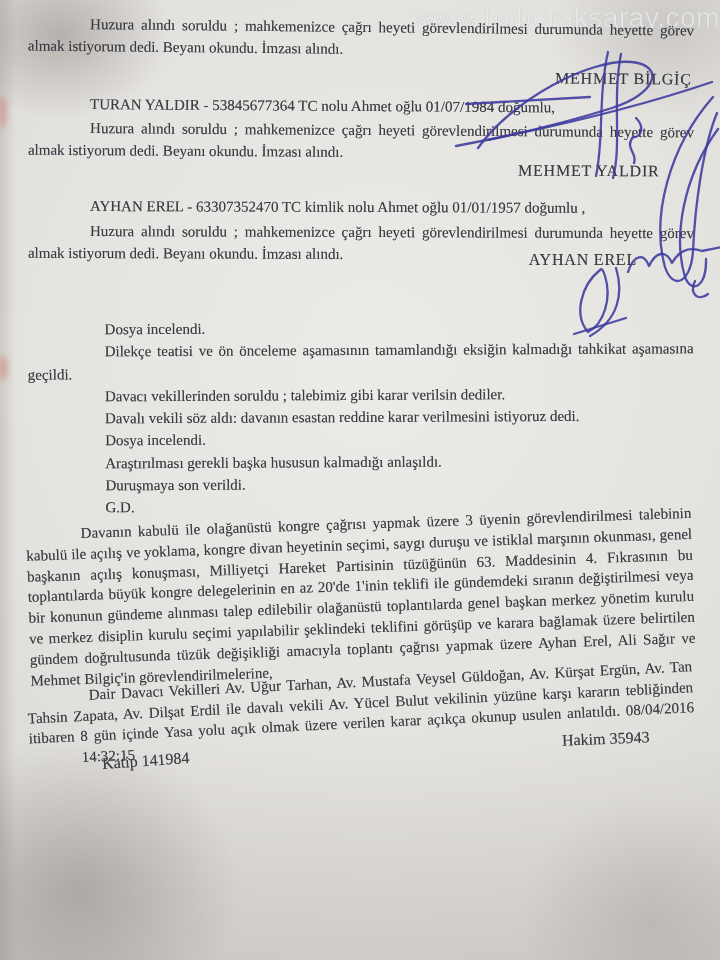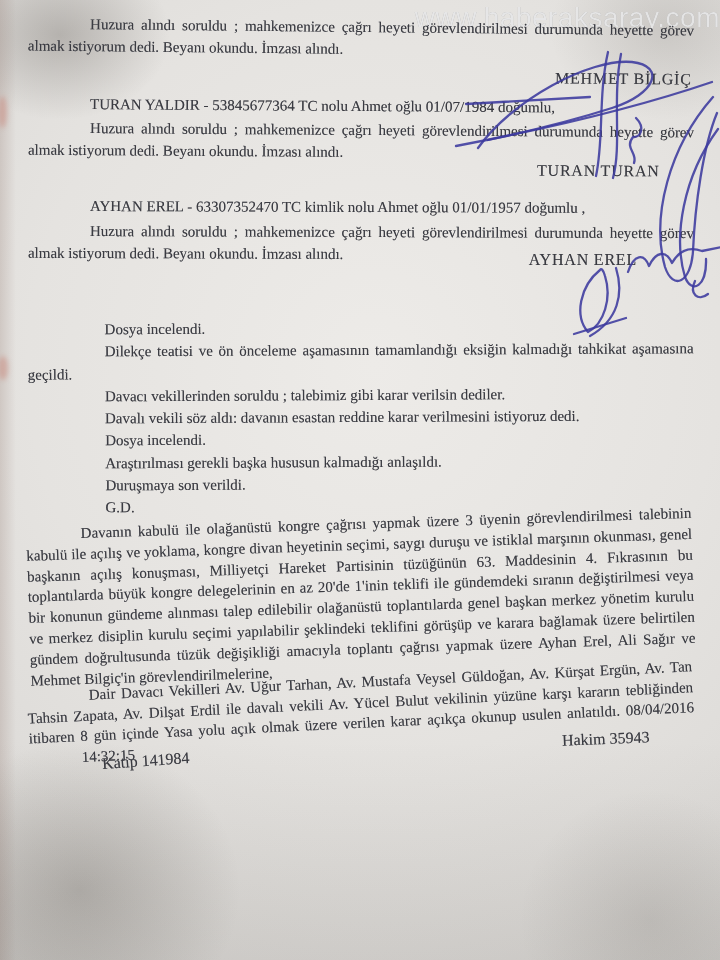--- a/index.html
+++ b/index.html
@@ -72,21 +72,21 @@
 
 <div class="doc">
 
   <div class="watermark">www.haberaksaray.com</div>
 
   <p class="blk para" style="top:16px; transform:rotate(.6deg);">Huzura alındı soruldu ; mahkemenizce çağrı heyeti görevlendirilmesi durumunda heyette görev almak istiyorum dedi. Beyanı okundu. İmzası alındı.</p>
   <div class="sig-name" style="top:70px; right:28px; transform:rotate(.5deg);">MEHMET BİLGİÇ</div>
 
   <p class="blk para" style="top:95px; transform:rotate(.4deg);">TURAN YALDIR - 53845677364 TC nolu Ahmet oğlu 01/07/1984 doğumlu,</p>
   <p class="blk para" style="top:119px; transform:rotate(.4deg);">Huzura alındı soruldu ; mahkemenizce çağrı heyeti görevlendirilmesi durumunda heyette görev almak istiyorum dedi. Beyanı okundu. İmzası alındı.</p>
-  <div class="sig-name" style="top:162px; right:60px; transform:rotate(.3deg);">TURAN TURAN</div>
+  <div class="sig-name" style="top:162px; right:60px; transform:rotate(.3deg);">MEHMET YALDIR</div>
 
   <p class="blk para" style="top:196px; transform:rotate(.2deg);">AYHAN EREL - 63307352470 TC kimlik nolu Ahmet oğlu  01/01/1957 doğumlu ,</p>
   <p class="blk para" style="top:221px; transform:rotate(.2deg);">Huzura alındı soruldu ; mahkemenizce çağrı heyeti görevlendirilmesi durumunda heyette görev almak istiyorum dedi. Beyanı okundu. İmzası alındı.</p>
   <div class="sig-name" style="top:251px; right:83px;text-align:right;">AYHAN EREL</div>
 
   <div class="blk" style="top:317px; transform:rotate(-.3deg);">
     <p class="proc-line">Dosya incelendi.</p>
     <p class="proc-line">Dilekçe teatisi ve ön önceleme aşamasının tamamlandığı eksiğin kalmadığı  tahkikat aşamasına geçildi.</p>
     <p class="proc-line">Davacı vekillerinden soruldu ; talebimiz gibi karar verilsin dediler.</p>
     <p class="proc-line">Davalı vekili söz aldı: davanın esastan reddine karar verilmesini istiyoruz dedi.</p>

